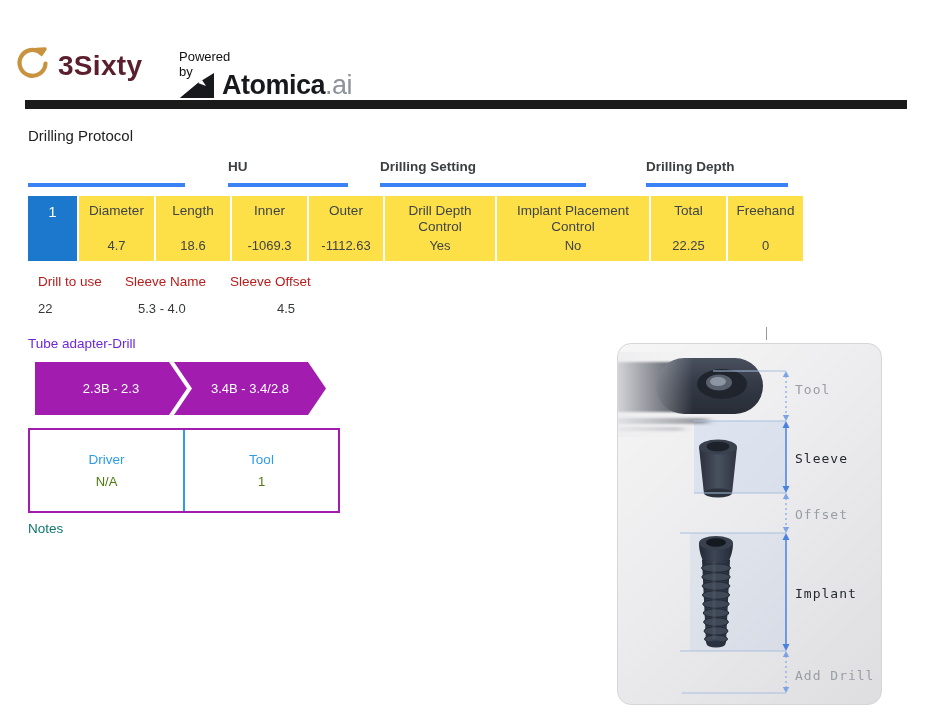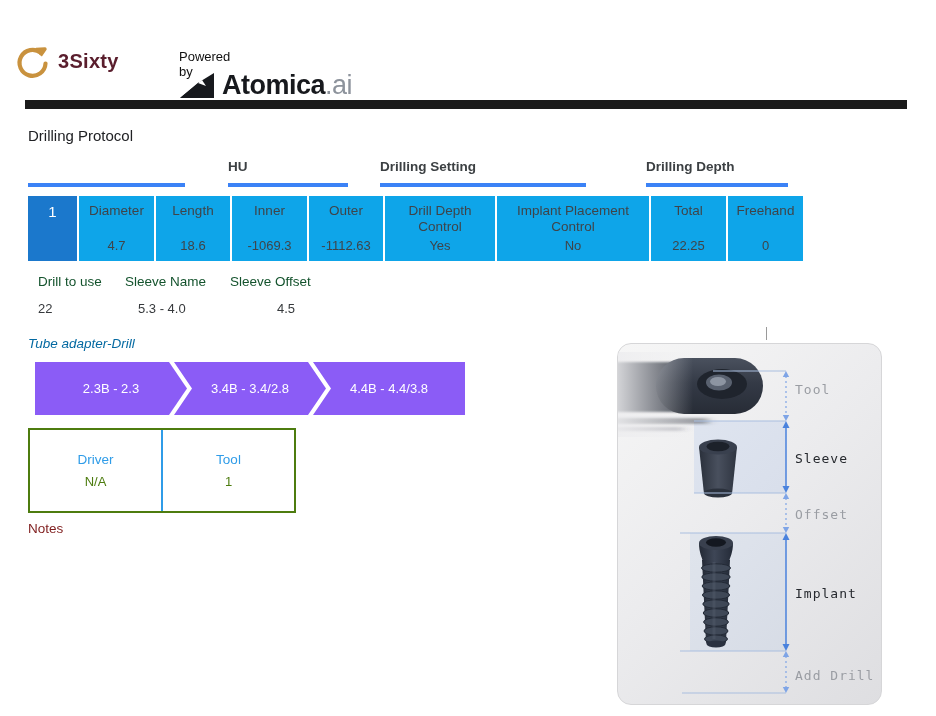--- a/index.html
+++ b/index.html
@@ -2,63 +2,63 @@
 <html><head>
 <meta charset="utf-8">
 <style>
   * { margin:0; padding:0; box-sizing:border-box; }
   html,body { background:#fff; }
   body { font-family:"Liberation Sans", sans-serif; width:936px; height:716px; position:relative; overflow:hidden; }
 
   
   .brand-row { position:absolute; left:14px; top:22px; height:70px; }
   .brand-icon { position:absolute; left:0; top:22px; width:36px; height:36px; }
-  .brand-text { position:absolute; left:44px; top:28px; font-size:20px; font-weight:700; color:#5a1e2d; letter-spacing:.3px; }
+  .brand-text { position:absolute; left:44px; top:28px; font-size:28px; font-weight:700; color:#5a1e2d; letter-spacing:.3px; }
   .powered-by { position:absolute; left:165px; top:27px; font-size:13px; color:#111; font-weight:500; }
   .partner { position:absolute; left:165px; top:48px; display:flex; align-items:center; }
   .partner-icon { width:36px; height:30px; margin-right:7px; }
   .partner-name { font-size:27px; font-weight:800; color:#17191d; letter-spacing:-0.5px; }
   .partner-suffix { font-size:27px; font-weight:500; color:#8d939c; letter-spacing:-0.5px; }
   .black-bar { position:absolute; left:25px; top:100px; width:882px; height:9px; background:#1b1b1b; }
 
   .page-title { position:absolute; left:28px; top:127px; font-size:15px; color:#202124; font-weight:500; }
 
   
   .group { position:absolute; border-bottom:4px solid #3b82f6; height:30px; }
   .group-label { position:absolute; bottom:9px; left:0; font-size:13.5px; font-weight:600; color:#3c4043; white-space:nowrap; }
 
   
   .ptable { position:absolute; left:28px; top:196px; height:65px; display:flex; }
-  .ptable .cell { background:#0ea5e9; margin-right:2px; display:flex; flex-direction:column; justify-content:space-between; padding:7px 3px 8px; text-align:center; }
+  .ptable .cell { background:#fde047; margin-right:2px; display:flex; flex-direction:column; justify-content:space-between; padding:7px 3px 8px; text-align:center; }
   .ptable .cell:last-child { margin-right:0; }
   .ptable .hd { font-size:13.5px; color:#3f4449; line-height:1.2; }
   .ptable .vl { font-size:13px; color:#3f4449; }
   .rownum { width:49px; background:#1b78cc !important; color:#fff; display:flex; align-items:center; justify-content:center; font-size:15px; }
 
   
-  .sub-label { position:absolute; font-size:13.5px; color:#14532d; white-space:nowrap; }
+  .sub-label { position:absolute; font-size:13.5px; color:#b91c1c; white-space:nowrap; }
   .sub-value { position:absolute; font-size:13px; color:#36393c; white-space:nowrap; }
 
-  .tube-label { position:absolute; left:28px; top:336px; font-size:13.5px; color:#0369a1;font-style:italic; }
+  .tube-label { position:absolute; left:28px; top:336px; font-size:13.5px; color:#6d28d9; }
 
   
   .chevrons { position:absolute; left:35px; top:362px; height:53px; display:flex; }
-  .chev { width:152px; height:53px; background:#8b5cf6; color:#fff; font-size:13px; display:flex; align-items:center; justify-content:center; }
+  .chev { width:152px; height:53px; background:#a21caf; color:#fff; font-size:13px; display:flex; align-items:center; justify-content:center; }
   .chev.first { clip-path:polygon(0 0, calc(100% - 18px) 0, 100% 50%, calc(100% - 18px) 100%, 0 100%); }
   .chev.mid  { margin-left:-13px; clip-path:polygon(0 0, calc(100% - 18px) 0, 100% 50%, calc(100% - 18px) 100%, 0 100%, 18px 50%); }
   .chev.last { margin-left:-13px; clip-path:polygon(0 0, 100% 0, 100% 100%, 0 100%, 18px 50%); }
 
   
-  .dt-box { position:absolute; left:28px; top:428px; width:268px; height:85px; border:2px solid #4d7c0f; display:flex; }
+  .dt-box { position:absolute; left:28px; top:428px; width:312px; height:85px; border:2px solid #a21caf; display:flex; }
   .dt-cell { flex:1; display:flex; flex-direction:column; align-items:center; justify-content:center; gap:7px; }
   .dt-cell + .dt-cell { border-left:2px solid #2f9ce8; }
   .dt-label { font-size:13.5px; color:#2f9ce8; }
   .dt-value { font-size:13px; color:#4d7c0f; }
 
-  .notes { position:absolute; left:28px; top:521px; font-size:13.5px; color:#7f1d1d; }
+  .notes { position:absolute; left:28px; top:521px; font-size:13.5px; color:#0f766e; }
 
   
   .panel-tick { position:absolute; left:766px; top:327px; width:1px; height:13px; background:#9a9a9a; }
   .panel { position:absolute; left:617px; top:343px; width:265px; height:362px; border-radius:14px;
            background:linear-gradient(135deg,#f6f6f6 0%, #ececee 45%, #dedee1 100%);
            border:1px solid #d6d6d8; overflow:hidden; }
   .panel svg { display:block; }
   .dlabel { font-family:"DejaVu Sans Mono", monospace; font-size:13px; letter-spacing:1px; }
 </style>
 </head>
@@ -138,21 +138,20 @@
 <div class="sub-label" style="left:125px; top:274px;">Sleeve Name</div>
 <div class="sub-label" style="left:230px; top:274px;">Sleeve Offset</div>
 <div class="sub-value" style="left:38px; top:301px;text-align:center;">22</div>
 <div class="sub-value" style="left:138px; top:301px;">5.3 - 4.0</div>
 <div class="sub-value" style="left:230px; top:301px;margin-left:47px;">4.5</div>
 
 <div class="tube-label">Tube adapter-Drill</div>
 <div class="chevrons">
   <div class="chev first">2.3B - 2.3</div>
   <div class="chev mid">3.4B - 3.4/2.8</div>
-  <div class="chev last">4.4B - 4.4/3.8</div>
 </div>
 
 <div class="dt-box">
   <div class="dt-cell">
     <div class="dt-label">Driver</div>
     <div class="dt-value">N/A</div>
   </div>
   <div class="dt-cell">
     <div class="dt-label">Tool</div>
     <div class="dt-value">1</div>

